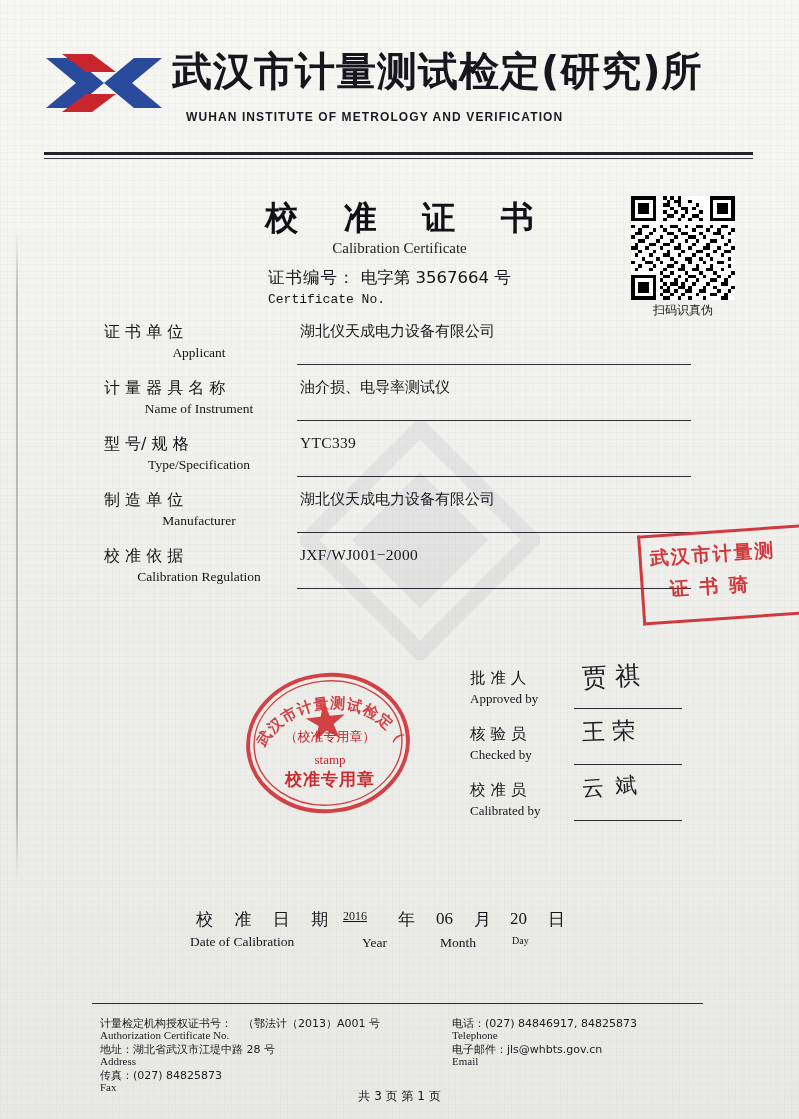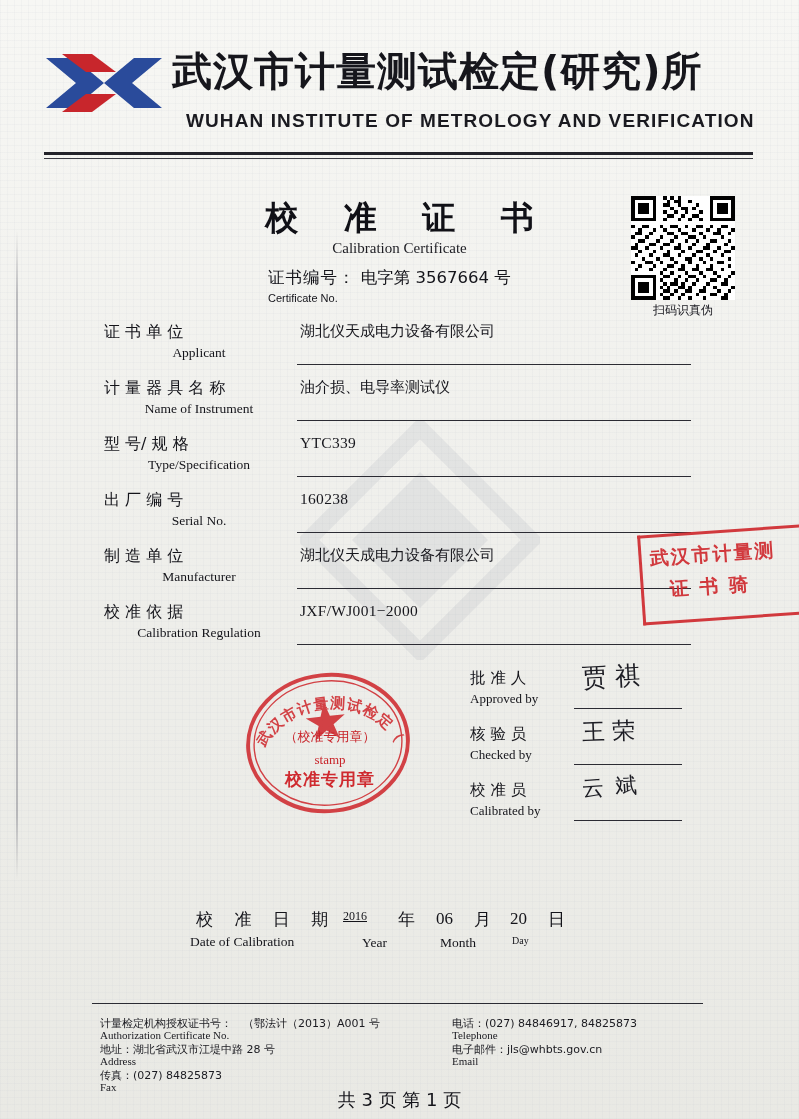--- a/index.html
+++ b/index.html
@@ -37,21 +37,21 @@
   .cn-title{
     position:absolute;left:172px;top:-4px;
     font-family:"DejaVu Sans", sans-serif;
     font-weight:bold;font-size:40px;letter-spacing:1px;
     color:#16161c;
     white-space:nowrap;
   }
   .en-title{
     position:absolute;left:186px;top:62px;
     font-family:"Liberation Sans", sans-serif;
-    font-weight:bold;font-size:19px;letter-spacing:1.1px;
+    font-weight:bold;font-size:12px;letter-spacing:1.1px;
     color:#1a1a20;white-space:nowrap;text-align:right;
   }
   .rule-top{
     position:absolute;left:44px;right:46px;top:104px;height:3px;background:#23232a;
   }
   .rule-top.thin{top:110px;height:1px;background:#3a3a42;}
   
   .doc-title{
     position:absolute;left:0;right:0;top:196px;text-align:center;
     font-family:"DejaVu Sans", sans-serif;
@@ -61,22 +61,22 @@
   .doc-subtitle{
     position:absolute;left:0;right:0;top:240px;text-align:center;
     font-size:15px;color:#1c1c22;font-family:"Liberation Serif", serif;
   }
   .certno-row{
     position:absolute;left:268px;top:267px;
     font-size:16.5px;white-space:nowrap;font-family:"DejaVu Sans", sans-serif;
   }
   .certno-row .lbl{letter-spacing:1px;}
   .certno-en{
-    position:absolute;left:268px;top:292px;font-size:11px;
-    font-family:Liberation Sans, sans-serif;
+    position:absolute;left:268px;top:292px;font-size:13px;
+    font-family:Liberation Mono, monospace;
   }
   
   .qr{
     position:absolute;right:64px;top:196px;width:104px;height:104px;
     background:#fff;
   }
   .qr-cap{
     position:absolute;right:48px;top:302px;width:136px;text-align:center;
     font-size:12px;font-family:"DejaVu Sans", sans-serif;color:#1b1b22;
   }
@@ -167,21 +167,21 @@
   .d-den{position:absolute;left:512px;top:27px;font-family:"Liberation Serif", serif;font-size:10px;}
   
   .rule-bot{position:absolute;left:92px;right:96px;top:1003px;height:1px;background:#2b2b33;}
   .foot-left{position:absolute;left:100px;top:1018px;width:330px;font-size:11px;line-height:1.05;}
   .foot-right{position:absolute;left:452px;top:1018px;width:300px;font-size:11px;line-height:1.05;}
   .fl-cn{font-family:"DejaVu Sans", sans-serif;font-size:11px;color:#1a1a20;}
   .fl-en{font-family:"Liberation Serif", serif;font-size:11px;color:#1a1a20;}
   .foot-line{margin-bottom:3px;}
   .pageno{
     position:absolute;left:0;right:0;top:1088px;text-align:center;
-    font-family:"DejaVu Sans", sans-serif;font-size:18px;
+    font-family:"DejaVu Sans", sans-serif;font-size:12px;
   }
 </style>
 </head>
 <body>
 
 <div class="page">
 
   <svg class="watermark" viewBox="0 0 240 240">
     <polygon points="120,8 232,120 120,232 8,120" fill="none" stroke="#8d93a3" stroke-width="16"></polygon>
     <polygon points="120,52 188,120 120,188 52,120" fill="#8d93a3"></polygon>
@@ -414,26 +414,20 @@
       <div class="fline"></div>
     </div>
 
     <div class="frow">
       <div class="flabel-cn">型 号/ 规 格</div>
       <div class="flabel-en">Type/Specification</div>
       <div class="fvalue latin">YTC339</div>
       <div class="fline"></div>
     </div>
 
-    <div class="frow">
-      <div class="flabel-cn">出 厂 编 号</div>
-      <div class="flabel-en">Serial No.</div>
-      <div class="fvalue latin">160238</div>
-      <div class="fline"></div>
-    </div>
 
     <div class="frow">
       <div class="flabel-cn">制 造 单 位</div>
       <div class="flabel-en">Manufacturer</div>
       <div class="fvalue">湖北仪天成电力设备有限公司</div>
       <div class="fline"></div>
     </div>
 
     <div class="frow">
       <div class="flabel-cn">校 准 依 据</div>

